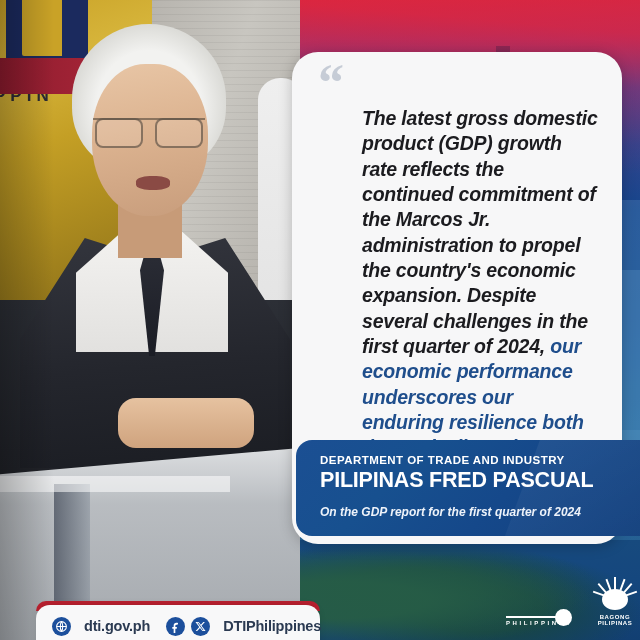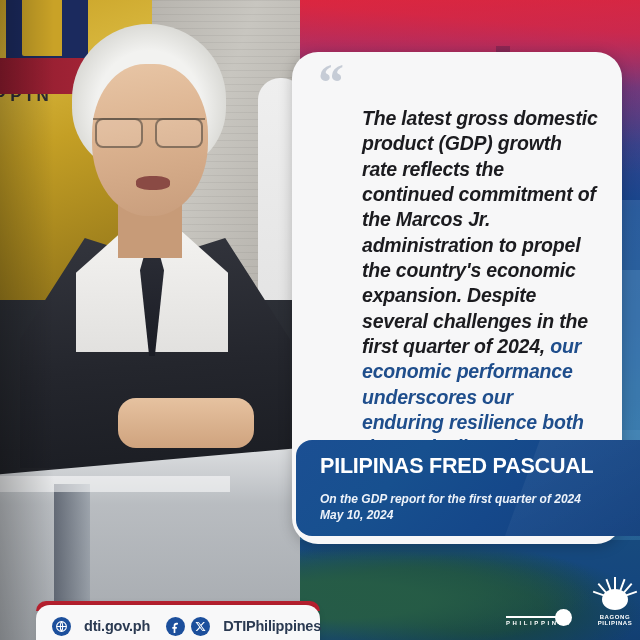--- a/index.html
+++ b/index.html
@@ -354,23 +354,23 @@
   <div class="quote-card">
     <div class="quote-inner">
       <div class="quote-open">“</div>
       <div class="quote-text">
         <span>The latest gross domestic product (GDP) growth rate reflects the continued commitment of the Marcos Jr. administration to propel the country's economic expansion. Despite several challenges in the first quarter of 2024, </span><span class="hl">our economic performance underscores our enduring resilience both domestically and internationally.</span><span class="quote-close">”</span>
       </div>
     </div>
   </div>
 
   <div class="attrib">
+    <div class="attrib-dept">DEPARTMENT OF TRADE AND INDUSTRY</div>
     <div class="attrib-name">PILIPINAS FRED PASCUAL</div>
     <div class="attrib-sub">On the GDP report for the first quarter of 2024</div>
-    <div class="attrib-sub" style="margin-top:0;">May 10, 2024</div>
   </div>
 
   <div class="social-wrap">
     <div class="social-stripe"></div>
     <div class="social-bar">
       <span class="ic">
         <svg width="13" height="13" viewBox="0 0 24 24" fill="none" stroke="#fff" stroke-width="2">
           <circle cx="12" cy="12" r="9"></circle>
             <path d="M3 12h18M12 3c3 3.5 3 14 0 18M12 3c-3 3.5-3 14 0 18"></path>
         </svg>

